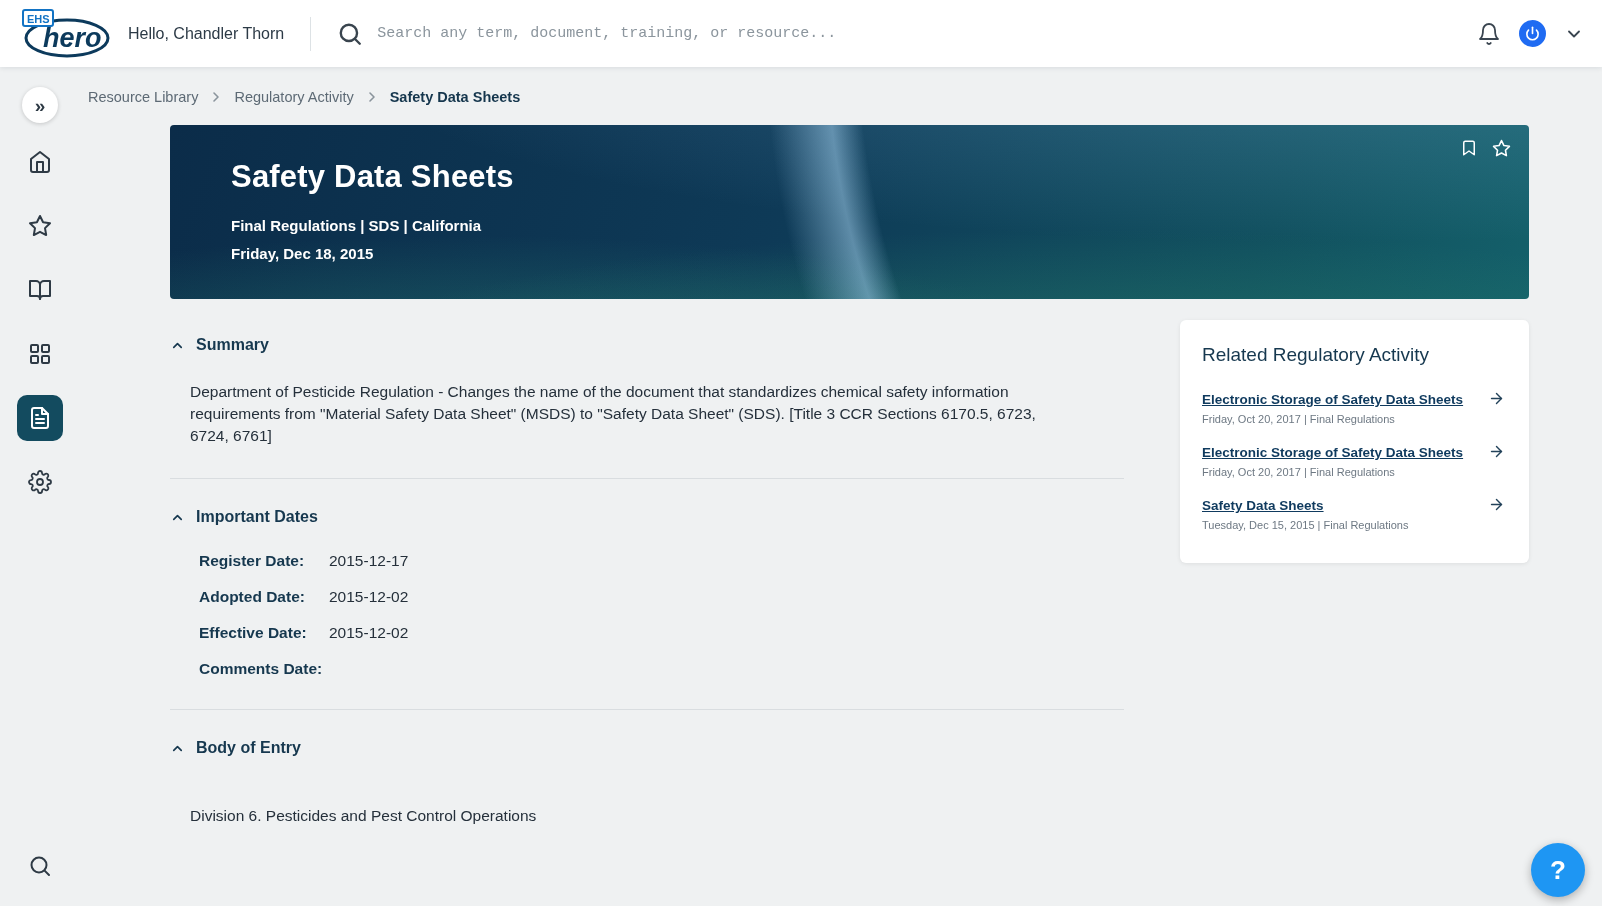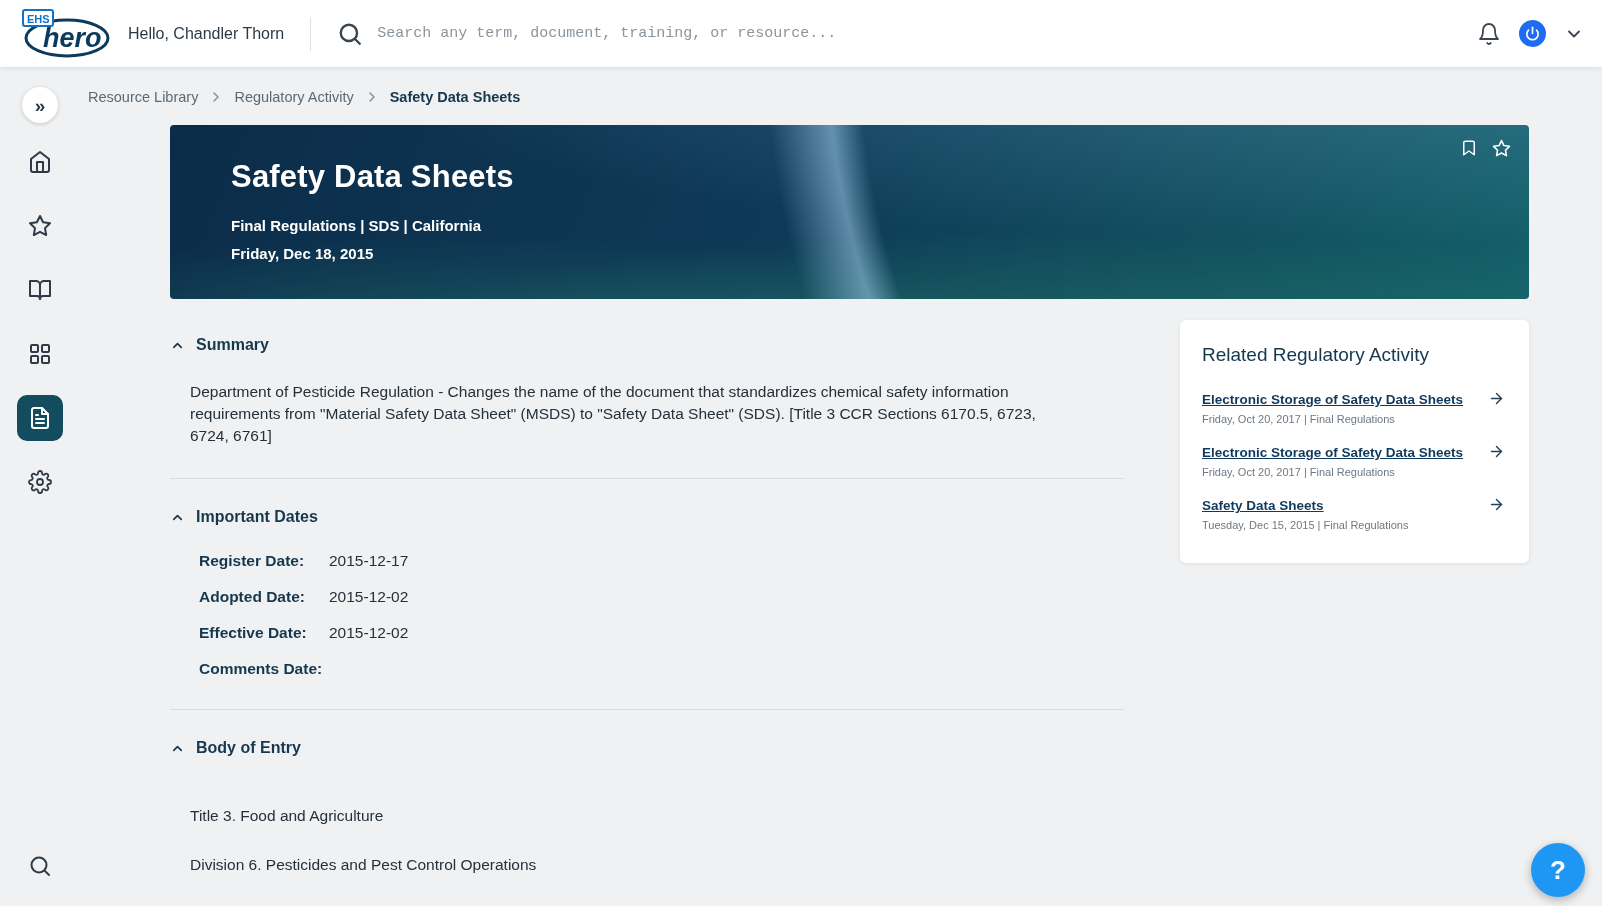--- a/index.html
+++ b/index.html
@@ -274,21 +274,20 @@
         <hr class="rule">
 
         <div class="sec">
           <div class="section-head">
             <svg width="15" height="15" viewBox="0 0 24 24" fill="none" stroke="currentColor" stroke-width="2.6" stroke-linecap="round" stroke-linejoin="round">
               <polyline points="18 15 12 9 6 15"></polyline>
             </svg>
             <span>Body of Entry</span>
           </div>
           <div class="entry-lines">
-            <p class="entry-line">Title 3. Food and Agriculture</p>
             <p class="entry-line">Division 6. Pesticides and Pest Control Operations</p>
 
           </div>
         </div>
       </div>
 
       <aside class="related-card">
         <h2 class="related-title">Related Regulatory Activity</h2>
 
         <div class="rel-item">

